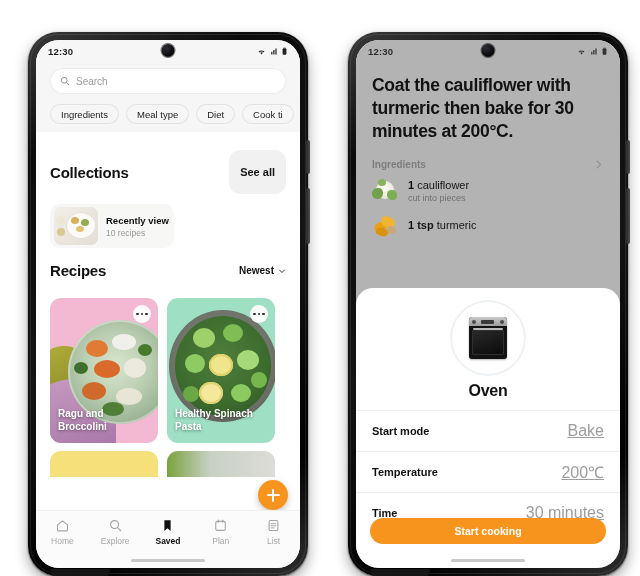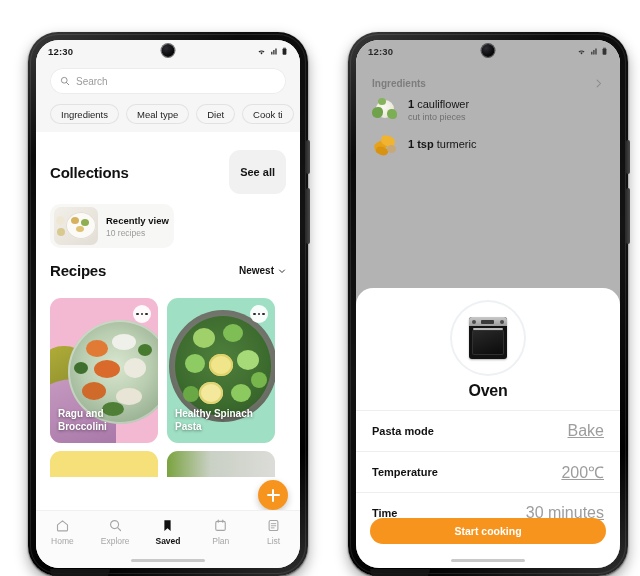--- a/index.html
+++ b/index.html
@@ -384,20 +384,21 @@
             <svg width="9" height="9" viewBox="0 0 16 16">
                 <path d="M13.5 2.5v11h-2.2v-11zM9.8 5.5v8H7.6v-8zM6.1 8.3v5.2H3.9V8.3z" fill="#333"></path>
               </svg>
             <svg width="7" height="9" viewBox="0 0 10 16">
                 <rect x="2.4" y="1.2" width="5.2" height="1.3" rx=".5" fill="#333"></rect>
                 <rect x="1.6" y="2.6" width="6.8" height="11" rx="1.5" fill="#333"></rect>
               </svg>
           </span>
         </div>
 
+        <div class="r-step">Coat the cauliflower with turmeric then bake for 30 minutes at 200°C.</div>
 
         <div class="ing-head">
           <span>Ingredients</span>
           <svg width="11" height="11" viewBox="0 0 16 16">
               <path d="M6 3l5 5-5 5" fill="none" stroke="#8a8a8a" stroke-width="1.5" stroke-linecap="round" stroke-linejoin="round"></path>
             </svg>
         </div>
 
         <div class="ing-row">
           <div class="ing-ico" style="background:transparent;">
@@ -434,21 +435,21 @@
                 <div class="knob" style="right:3px;"></div>
                 <div class="handle"></div>
                 <div class="door"></div>
               </div>
             </div>
             <div class="oventitle">Oven</div>
           </div>
 
           <div style="margin-top:10px;">
             <div class="setrow">
-              <span class="k">Pasta mode</span>
+              <span class="k">Start mode</span>
               <span class="v">Bake</span>
             </div>
             <div class="setrow">
               <span class="k">Temperature</span>
               <span class="v">200℃</span>
             </div>
             <div class="setrow">
               <span class="k">Time</span>
               <span class="v">30 minutes</span>
             </div>

